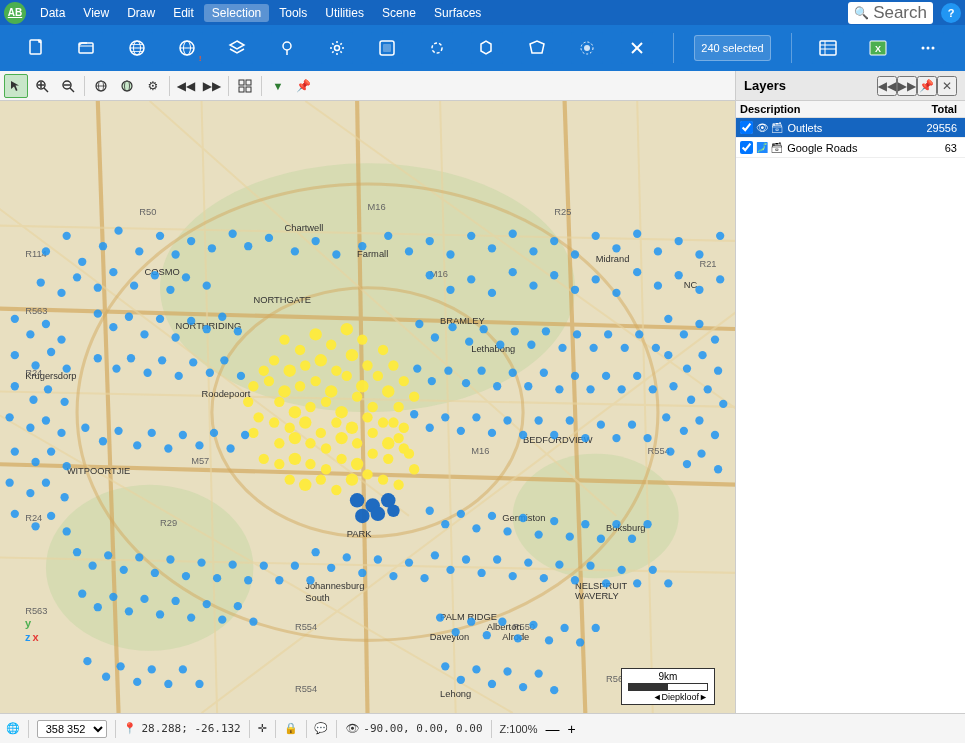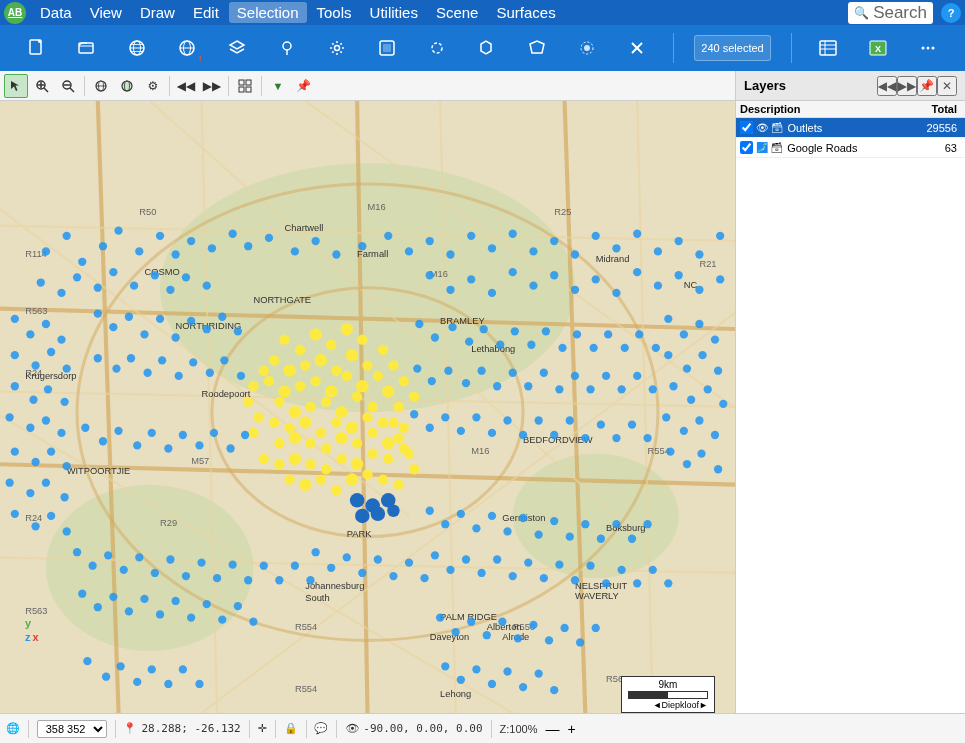--- a/index.html
+++ b/index.html
@@ -9,21 +9,21 @@
     #menubar {
       display: flex; align-items: center; background: #1565c0; color: white;
       height: 25px; padding: 0 4px; gap: 2px;
     }
     .menu-logo {
       width: 22px; height: 22px; background: #4caf50; border-radius: 50%;
       display: flex; align-items: center; justify-content: center;
       font-weight: bold; font-size: 10px; color: white; margin-right: 4px; flex-shrink: 0; text-decoration: underline;
     }
     .menu-item {
-      padding: 2px 8px; cursor: pointer; color: white; font-size: 15px;
+      padding: 2px 8px; cursor: pointer; color: white; font-size: 12px;
       border-radius: 3px;
     }
     .menu-item.active { background: rgba(255,255,255,0.3); }
     .menu-search {
       margin-left: auto; display: flex; align-items: center;
       background: white; border-radius: 3px; padding: 1px 6px;
       color: #333; gap: 4px;
     }
     .menu-help {
       width: 20px; height: 20px; background: #2196f3; border-radius: 50%;
@@ -78,21 +78,21 @@
     .map-tb-btn.active { background: #c8e6c9; border-color: #4caf50; }
     .map-tb-separator { width: 1px; height: 20px; background: #ccc; margin: 0 2px; }
 
     #map-canvas {
       flex: 1; position: relative; overflow: hidden;
       background: #d4e8c2;
     }
 
     
     .scale-bar {
-      position: absolute; bottom: 0; right: 20px;
+      position: absolute; bottom: 8px; right: 20px;
       background: white; border: 1px solid #333; padding: 2px 6px;
       font-size: 10px; display: flex; flex-direction: column; align-items: center;
     }
 
     
     #layers-panel {
       width: 230px; background: white; border-left: 1px solid #ccc;
       display: flex; flex-direction: column;
     }
     #layers-header {

